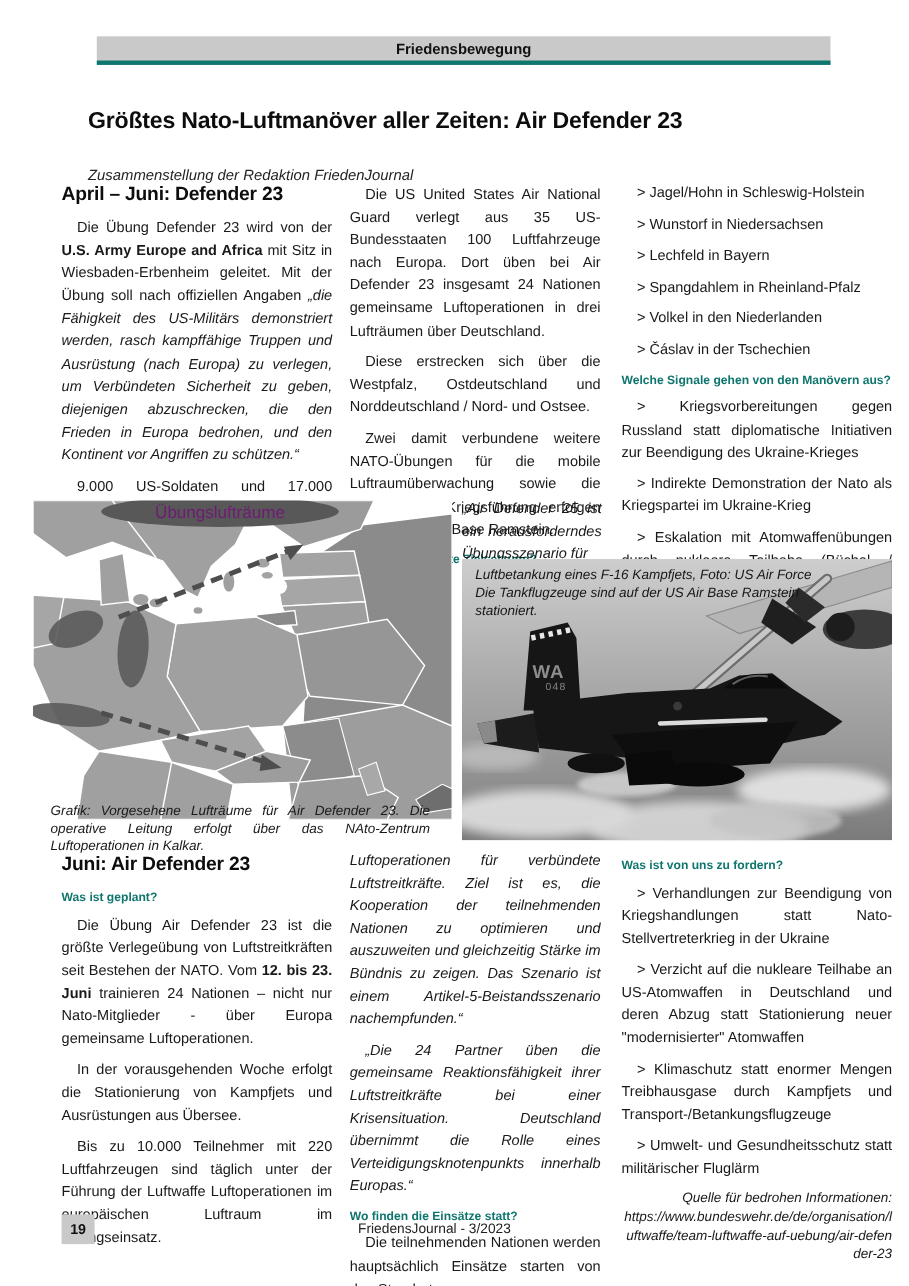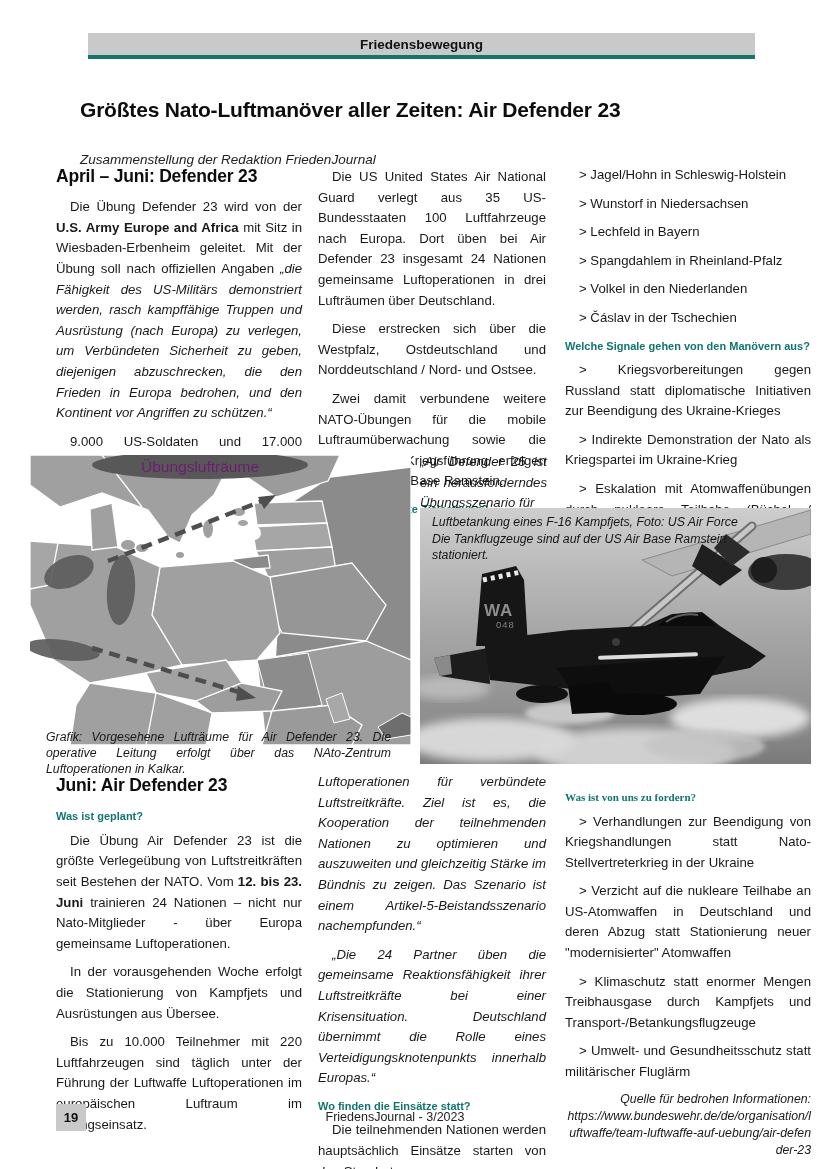--- a/index.html
+++ b/index.html
@@ -248,21 +248,21 @@
 </div>
 
 <div class="abs col" id="col2b">
   <p class="noindent">Luftoperationen für verbündete Luftstreitkräfte. Ziel ist es, die Kooperation der teilnehmenden Nationen zu optimieren und auszuweiten und gleichzeitig Stärke im Bündnis zu zeigen. Das Szenario ist einem Artikel-5-Beistandsszenario nachempfunden.“</p>
   <p>„Die 24 Partner üben die gemeinsame Reaktionsfähigkeit ihrer Luftstreitkräfte bei einer Krisensituation. Deutschland übernimmt die Rolle eines Verteidigungsknotenpunkts innerhalb Europas.“</p>
   <h3 class="sub rom">Wo finden die Einsätze statt?</h3>
   <p class="rom">Die teilnehmenden Nationen werden hauptsächlich Einsätze starten von den Standorten:</p>
 </div>
 
 <div class="abs col" id="col3b">
-  <h3 class="sub" style="margin-top:18px;font-family:Liberation Serif, serif;">Was ist von uns zu fordern?</h3>
+  <h3 class="sub" style="margin-top:8px;">Was ist von uns zu fordern?</h3>
   <p class="bullet">&gt; Verhandlungen zur Beendigung von Kriegshandlungen statt Nato-Stellvertreterkrieg in der Ukraine</p>
   <p class="bullet">&gt; Verzicht auf die nukleare Teilhabe an US-Atomwaffen in Deutschland und deren Abzug statt Stationierung neuer "modernisierter" Atomwaffen</p>
   <p class="bullet">&gt; Klimaschutz statt enormer Mengen Treibhausgase durch Kampfjets und Transport-/Betankungsflugzeuge</p>
   <p class="bullet">&gt; Umwelt- und Gesundheitsschutz statt militärischer Fluglärm</p>
   <div id="source">
     <div>Quelle für bedrohen Informationen:</div>
     <div class="url">https://www.bundeswehr.de/de/organisation/luftwaffe/team-luftwaffe-auf-uebung/air-defender-23</div>
   </div>
 </div>
 

